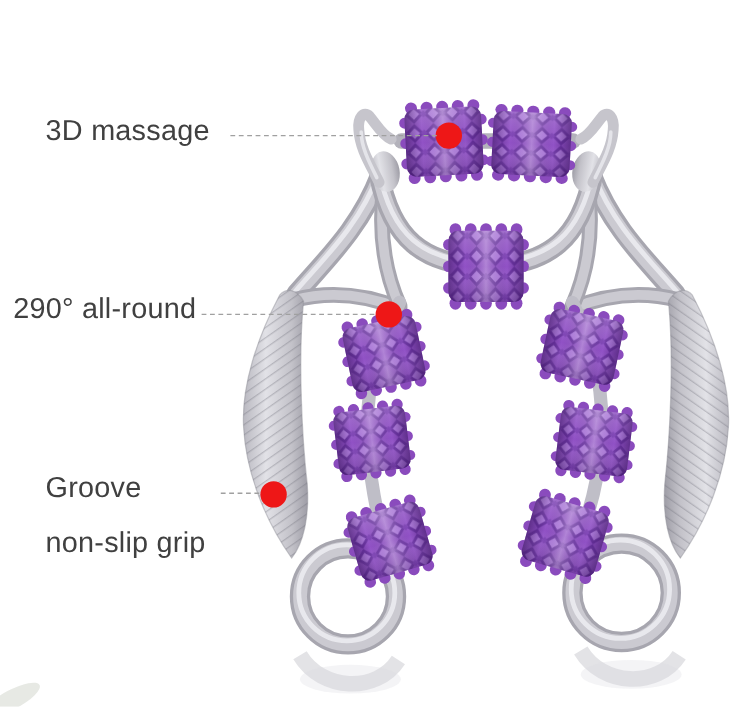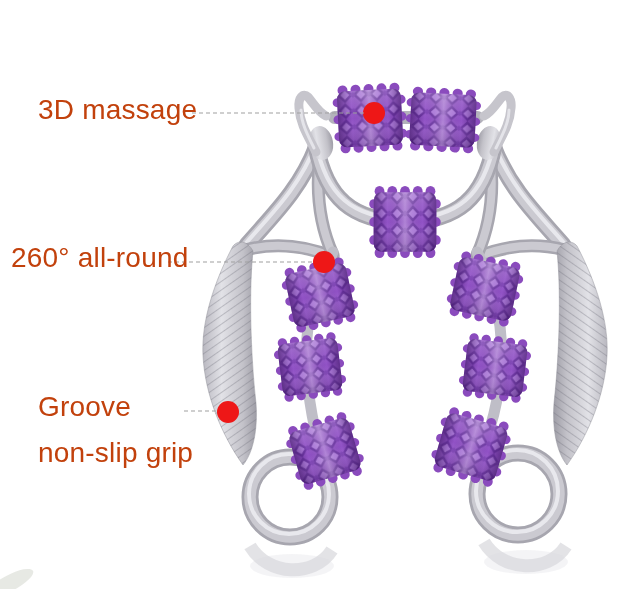--- a/index.html
+++ b/index.html
@@ -1,21 +1,21 @@
 <!DOCTYPE html>
 <html><head>
 <meta charset="utf-8">
 <style>
   html,body { margin:0; padding:0; background:#ffffff; }
   #stage {
     position:relative; width:620px; height:589px; background:#ffffff;
     overflow:hidden; font-family:"Liberation Sans", sans-serif;
   }
   .ann-label {
-    position:absolute; color:#c2410c; font-size:28px; line-height:32px;
+    position:absolute; color:#404040; font-size:24px; line-height:32px;
     white-space:nowrap; letter-spacing:0.2px;
   }
   #svgart { position:absolute; left:0; top:0; }
   
   .tA { stroke:#a7a6af; stroke-width:17; fill:none; stroke-linecap:round; }
   .tB { stroke:#cbcad1; stroke-width:11.5; fill:none; stroke-linecap:round; }
   .tC { stroke:#ebebf0; stroke-width:4;  fill:none; stroke-linecap:round; opacity:.9; }
   .tA2 { stroke:#a7a6af; stroke-width:13; fill:none; stroke-linecap:round; }
   .tB2 { stroke:#cbcad1; stroke-width:8;  fill:none; stroke-linecap:round; }
 </style>
@@ -181,19 +181,19 @@
 
     <g stroke="#a0a0a0" stroke-width="1.2" stroke-dasharray="4 3">
       <line x1="192" y1="113" x2="367" y2="113"></line>
       <line x1="168" y1="262" x2="315" y2="262"></line>
       <line x1="184" y1="411" x2="219" y2="411"></line>
     </g>
   </svg>
 
   <div class="ann-label" style="left:38px; top:94px;">3D massage</div>
 
-  <div class="ann-label" style="left:11px; top:242px;">260° all-round</div>
+  <div class="ann-label" style="left:11px; top:242px;">290° all-round</div>
 
   <div class="ann-label" style="left:38px; top:437px;">non-slip grip</div>
 
   <div class="ann-label" style="left:38px; top:391px;">Groove</div>
 
 </div>
 
 </body></html>

